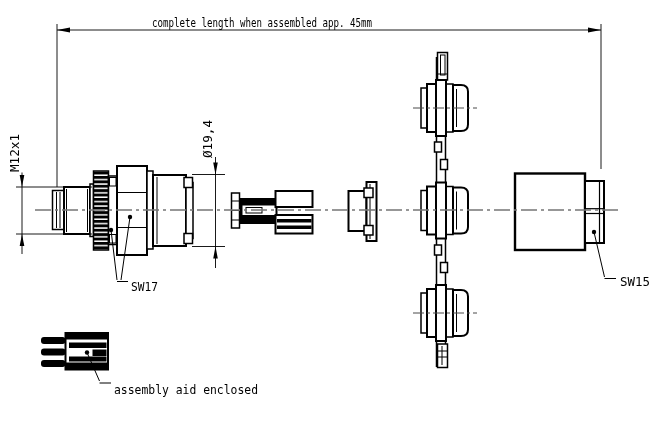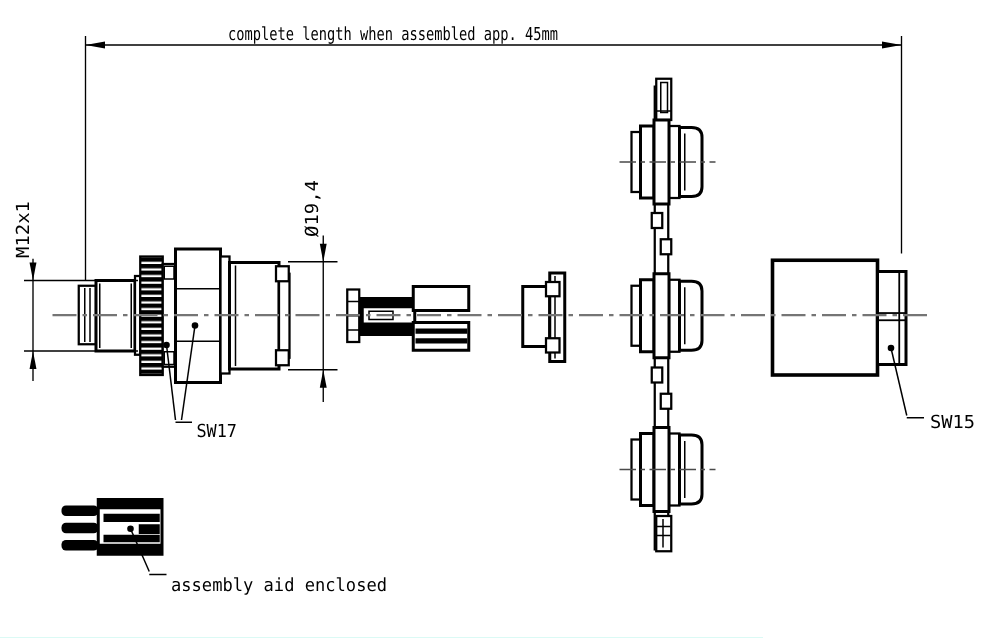--- a/index.html
+++ b/index.html
@@ -1,16 +1,16 @@
 <!DOCTYPE html>
 <html><head>
 <meta charset="utf-8">
 <style>
   html,body{margin:0;padding:0;background:#ffffff;}
-  .stage{width:658px;height:425px;position:relative;background:#5eead4;overflow:hidden;}
+  .stage{width:658px;height:425px;position:relative;background:#fde047;overflow:hidden;}
   svg text{font-family:"DejaVu Sans Mono","Liberation Mono",monospace;font-size:12px;fill:#000;}
   .o2{stroke:#000;stroke-width:2;fill:#fff;}
   .o24{stroke:#000;stroke-width:2.4;fill:#fff;}
   .o15{stroke:#000;stroke-width:1.5;fill:#fff;}
   .thin{stroke:#000;stroke-width:1;fill:none;}
   .t12{stroke:#000;stroke-width:1.2;fill:none;}
   .dim{stroke:#000;stroke-width:0.9;fill:none;}
   .arrow{fill:#000;stroke:none;}
   .blk{fill:#000;stroke:none;}
   .cl-main{stroke:#757575;stroke-width:1.5;fill:none;stroke-dasharray:16 4 3 4;}

